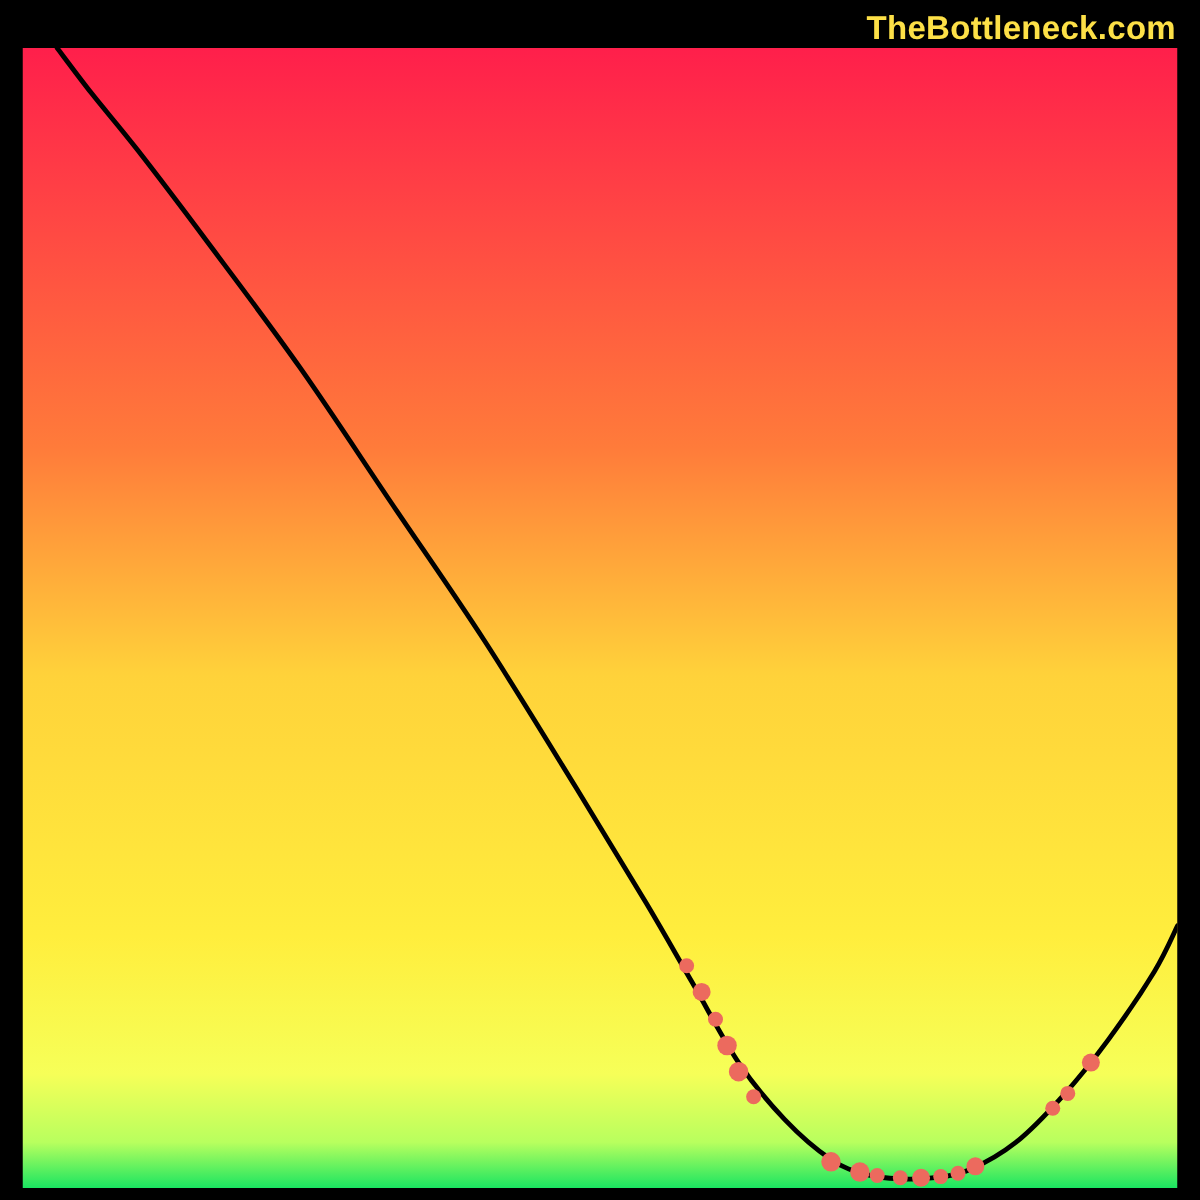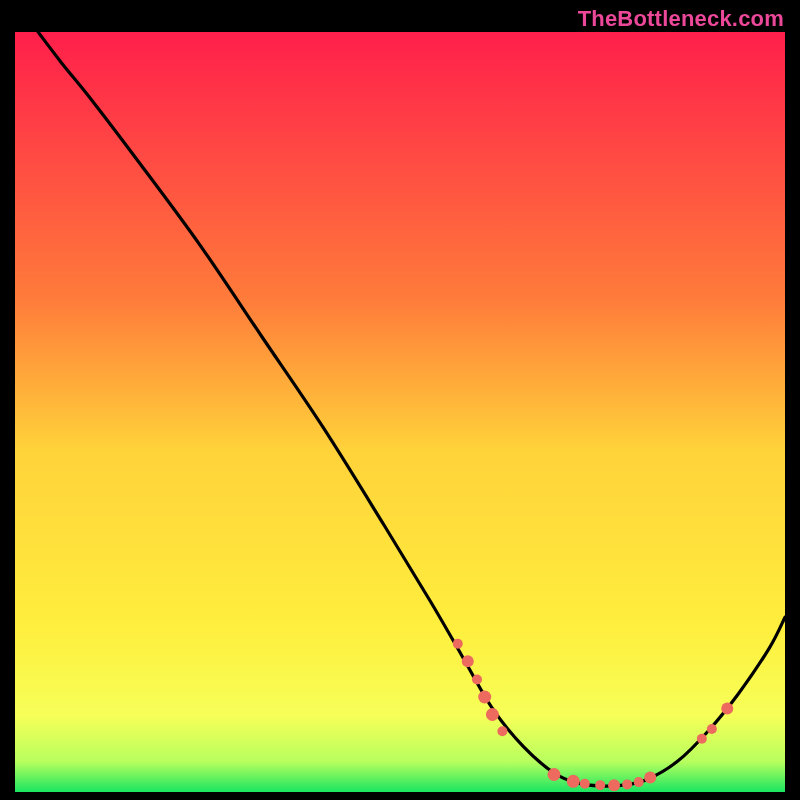--- a/index.html
+++ b/index.html
@@ -18,21 +18,21 @@
     height: 760px;
     background: #000;
   }
   .watermark {
     position: absolute;
     top: 6px;
     right: 16px;
     font-family: Arial, Helvetica, sans-serif;
     font-size: 22px;
     font-weight: bold;
-    color: #ec4899;
+    color: #fde047;
     letter-spacing: 0.2px;
     text-align: center;
   }
   svg { display: block; }
 </style>
 </head>
 <body>
 
 <div class="watermark">TheBottleneck.com</div>
 

